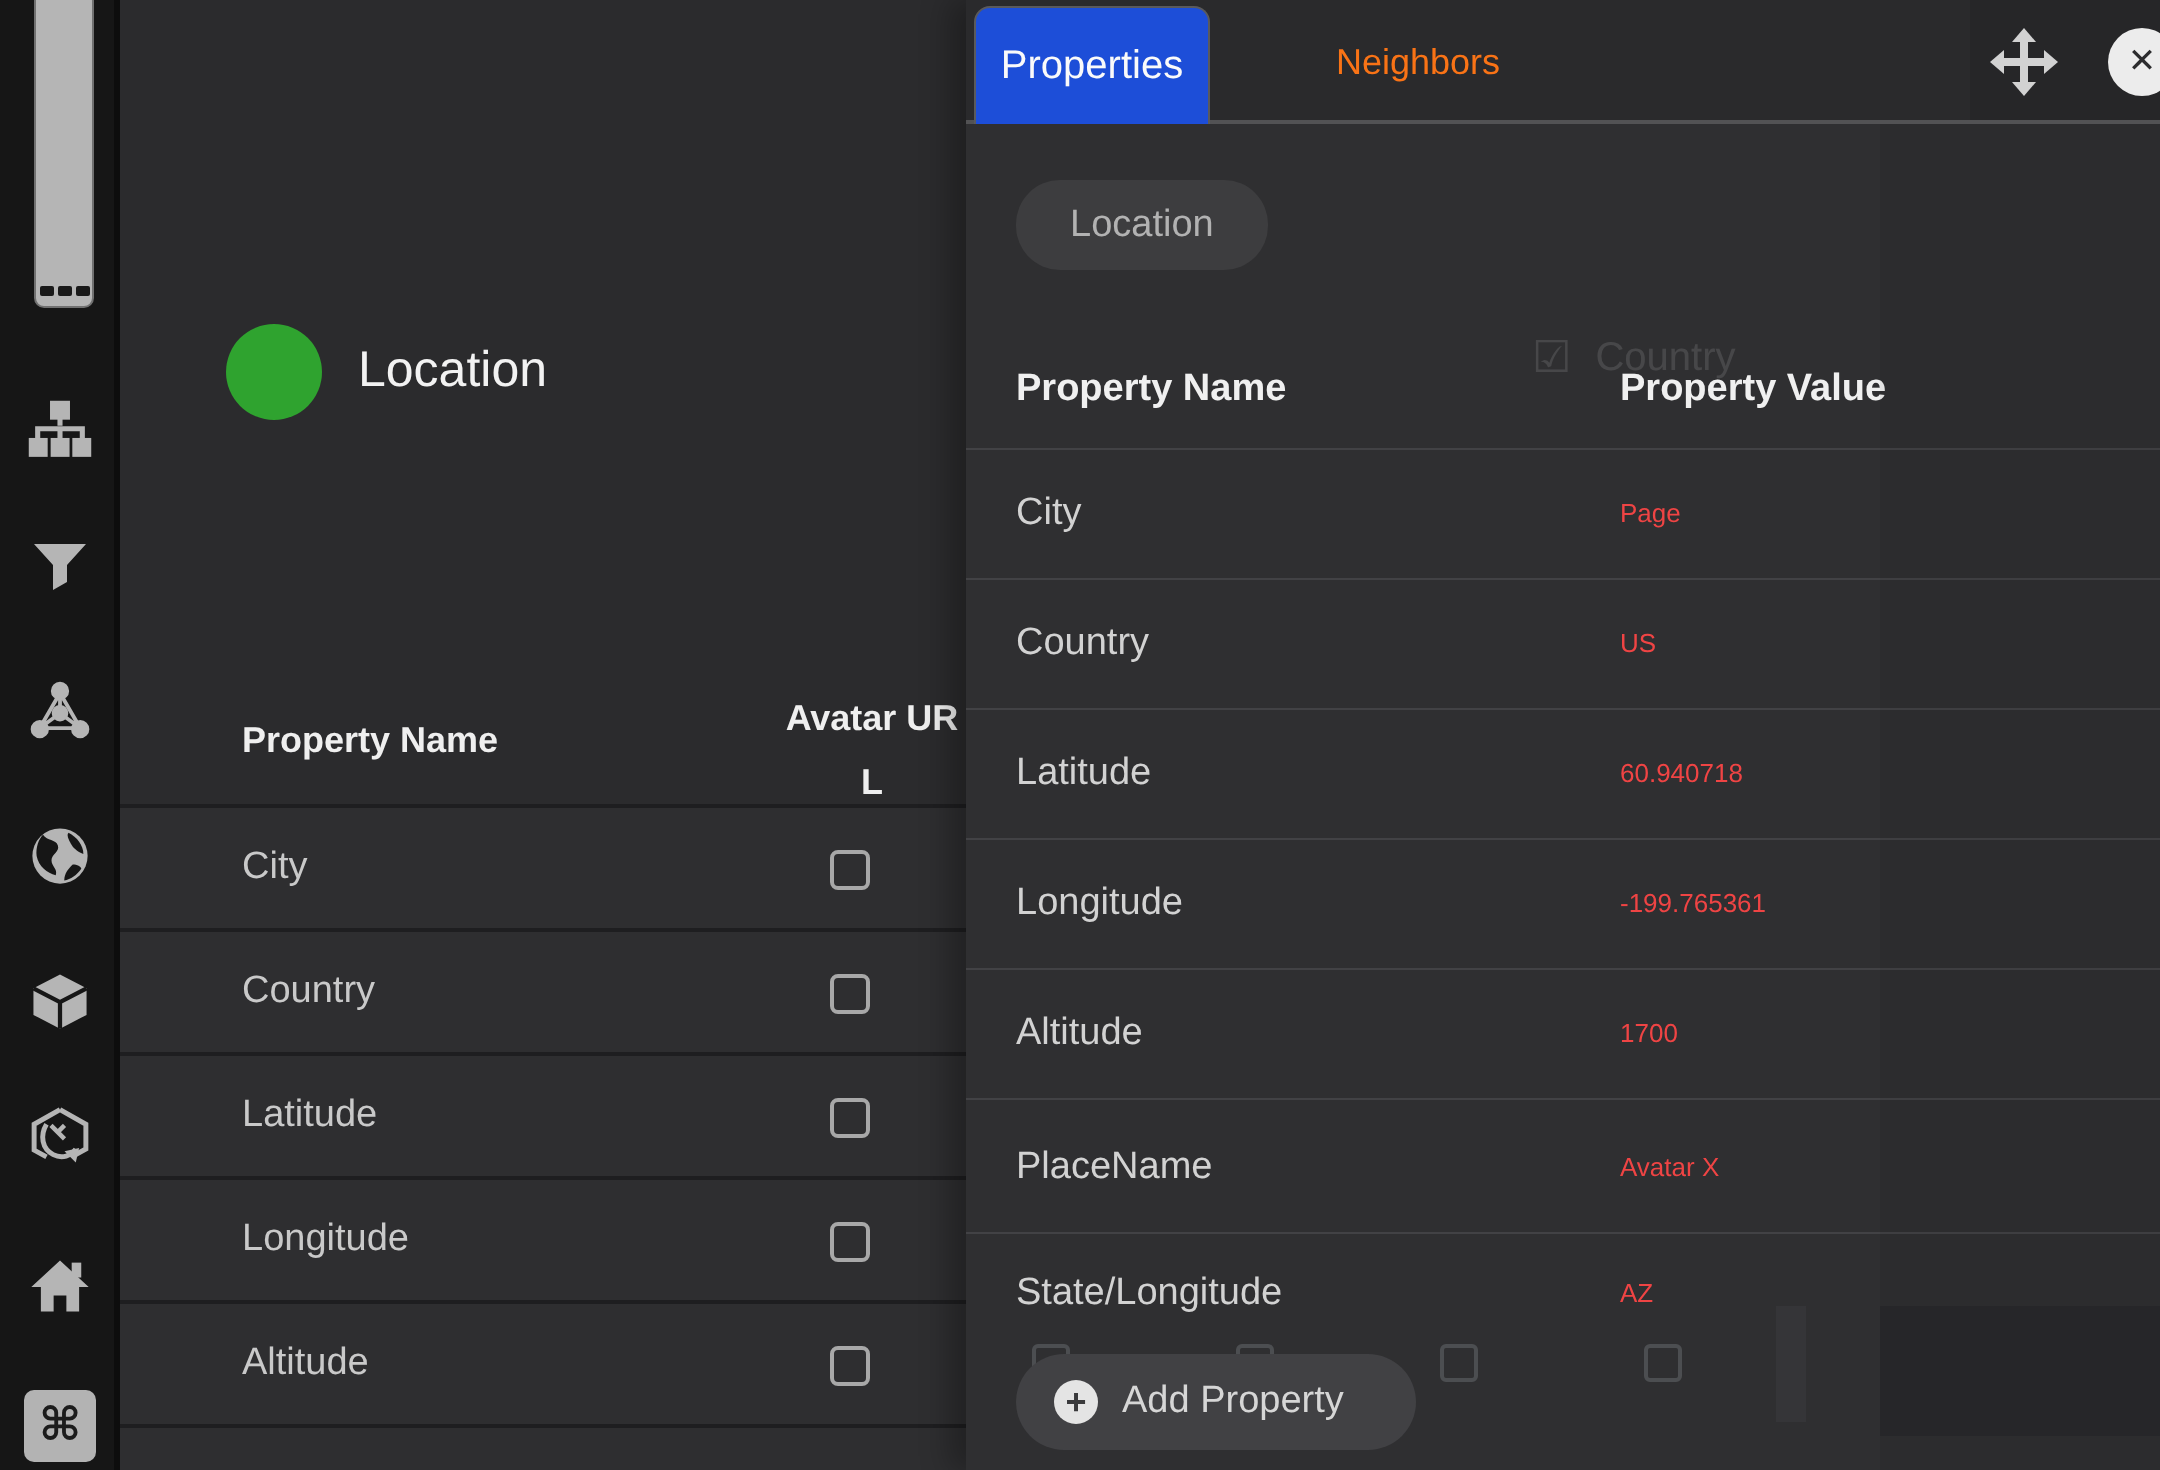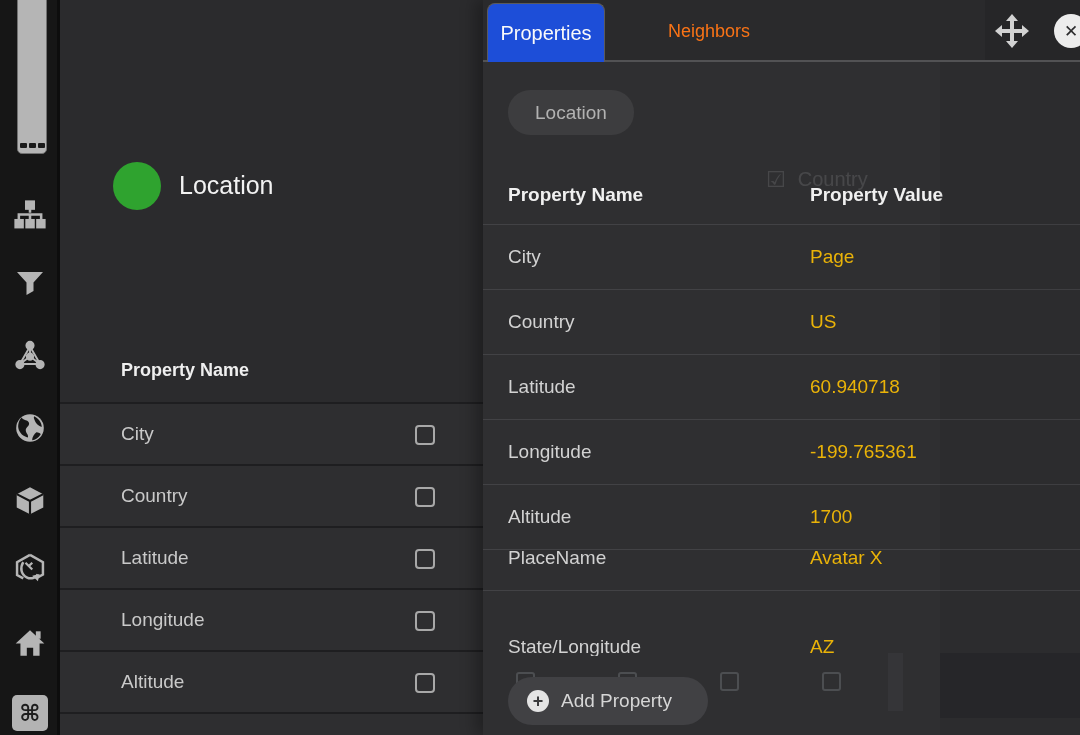--- a/index.html
+++ b/index.html
@@ -51,21 +51,21 @@
   .chip{position:absolute;left:25px;top:90px;height:45px;padding:0 27px;border-radius:22px;background:#3d3d3f;
         color:#b2b2b2;font-size:19px;display:flex;align-items:center;cursor:pointer;}
   .ghost-visible{position:absolute;left:283px;top:168px;display:flex;align-items:center;gap:12px;
         opacity:0.13;color:#e8eaed;font-size:20px;pointer-events:none;}
   .ghost-visible .gv-box{font-family:"DejaVu Sans",sans-serif;font-size:22px;line-height:22px;}
   .dcol-name{position:absolute;left:25px;top:184px;font-size:19px;font-weight:bold;color:#f0f0f0;}
   .dcol-value{position:absolute;left:327px;top:184px;font-size:19px;font-weight:bold;color:#f0f0f0;}
   .dsep{position:absolute;left:0;top:224px;width:597px;height:1px;background:#424245;}
   .drow{position:absolute;left:0;width:597px;height:65px;box-sizing:border-box;border-bottom:1px solid #424245;}
   .drow .dn{position:absolute;left:25px;top:0;line-height:64px;font-size:19px;color:#d2d2d2;}
-  .drow .dv{position:absolute;left:327px;top:0;line-height:64px;font-size:19px;color:#eab308;}
+  .drow .dv{position:absolute;left:327px;top:0;line-height:64px;font-size:13px;color:#ef4444;}
   .dfooter{position:absolute;left:0;top:656px;width:597px;height:79px;background:#2f2f31;z-index:4;}
   .artifact-band{position:absolute;left:405px;top:-3px;width:15px;height:58px;background:#353538;}
   .artifact-rect{position:absolute;left:457px;top:-3px;width:140px;height:65px;background:#29292c;}
   .ghost-cb{position:absolute;top:16px;width:15px;height:15px;border:2px solid #9aa0a6;border-radius:3px;opacity:0.28;}
   .add-pill{position:absolute;left:25px;top:21px;width:200px;height:48px;border-radius:24px;background:#414144;
             display:flex;align-items:center;gap:12px;padding:0 0 0 19px;box-sizing:border-box;border:none;
             cursor:pointer;z-index:6;}
   .add-plus{width:22px;height:22px;border-radius:50%;background:#e4e4e4;color:#3a3a3c;font-size:18px;font-weight:bold;
             display:flex;align-items:center;justify-content:center;line-height:22px;}
   .add-label{color:#d6d6d6;font-size:19px;}
@@ -147,20 +147,21 @@
     <div class="side-btn cmd-box" style="top:695px">
       <span>⌘</span>
     </div>
   </nav>
 
   <section id="main-panel">
     <div class="node-dot"></div>
     <div class="node-title">Location</div>
 
     <div class="ltable-header-name">Property Name</div>
+    <div class="ltable-header-avatar">Avatar URL</div>
     <div class="lsep"></div>
 
     <div class="srow" style="top:404px">
       <span class="lbl">City</span>
       <span class="cb"></span>
     </div>
     <div class="srow" style="top:466px">
       <span class="lbl">Country</span>
       <span class="cb"></span>
     </div>
@@ -225,21 +226,21 @@
       <span class="dv">60.940718</span>
     </div>
     <div class="drow" style="top:420px">
       <span class="dn">Longitude</span>
       <span class="dv">-199.765361</span>
     </div>
     <div class="drow" style="top:485px">
       <span class="dn">Altitude</span>
       <span class="dv">1700</span>
     </div>
-    <div class="drow" style="top:526px">
+    <div class="drow" style="top:552px">
       <span class="dn">PlaceName</span>
       <span class="dv">Avatar X</span>
     </div>
     <div class="drow" style="top:615px;border-bottom:none">
       <span class="dn">State/Longitude</span>
       <span class="dv">AZ</span>
     </div>
 
     <div class="dfooter">
       <div class="artifact-band"></div>

